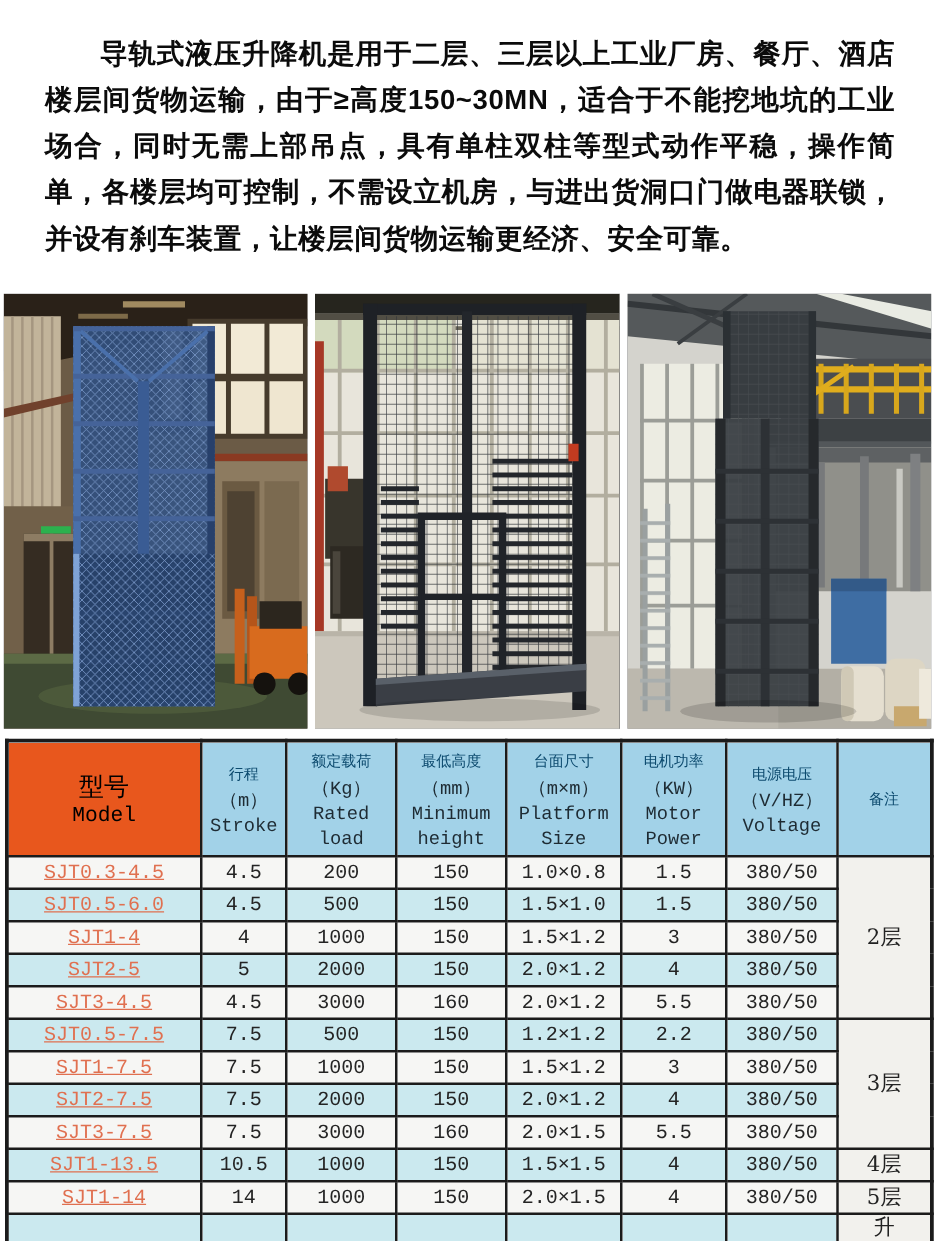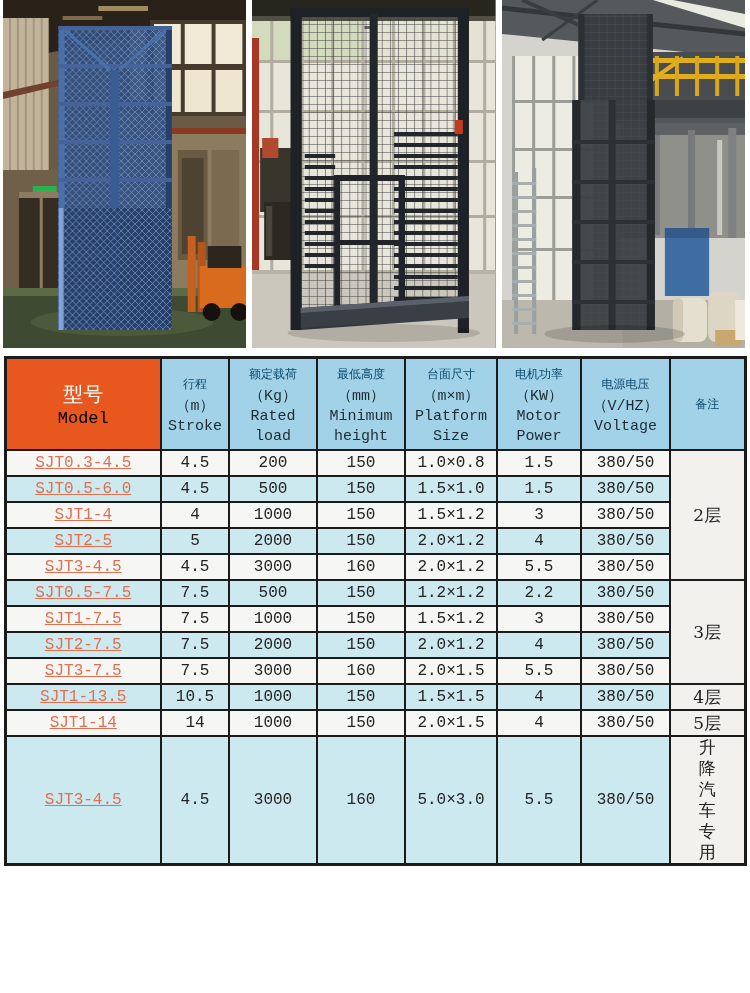--- a/index.html
+++ b/index.html
@@ -28,21 +28,21 @@
     border:3px solid var(--border,#1b1b1b);
   }
   .spec th,.spec td{
     border:2px solid var(--border,#1b1b1b);
     text-align:center;vertical-align:middle;padding:0;overflow:hidden;
   }
   .spec thead th{background:var(--header-blue,#a2d2e8);height:90px;font-weight:normal;}
   .spec th.th-model{background:var(--header-orange,#e8571d);}
   .h-zh{font-family:"DejaVu Serif",serif;font-size:12px;line-height:25px;color:#0c4a6e;}
   .h-sub{font-family:"Liberation Mono",monospace;font-size:15px;line-height:20px;color:#1e2b33;white-space:pre-line;}
-  .th-model .h-zh{color:#ffffff;font-size:20px;line-height:30px;}
+  .th-model .h-zh{color:#000000;font-size:20px;line-height:30px;}
   .th-model .h-sub{color:#000000;font-size:17px;}
   .spec tbody td{
     height:24px;
     font-family:"Liberation Mono",monospace;
     font-size:16px;color:#242424;
   }
   .spec tbody td.model{color:var(--model-text,#e07050);text-decoration:underline;}
   .spec tbody tr.r-white{background:var(--row-white,#f6f6f4);}
   .spec tbody tr.r-blue{background:var(--row-blue,#cbe9ef);}
   .spec tbody td.remark{
@@ -50,20 +50,21 @@
     font-family:"DejaVu Serif",serif;font-size:17px;line-height:21px;color:#222;
     padding:0 20px;
   }
   .spec tbody tr:last-child td{height:44px;}
 </style>
 </head>
 <body>
 
 <div class="page">
 
+  <p class="intro">导轨式液压升降机是用于二层、三层以上工业厂房、餐厅、酒店楼层间货物运输，由于≥高度150~30MN，适合于不能挖地坑的工业场合，同时无需上部吊点，具有单柱双柱等型式动作平稳，操作简单，各楼层均可控制，不需设立机房，与进出货洞口门做电器联锁，并设有刹车装置，让楼层间货物运输更经济、安全可靠。</p>
 
   <div class="photos">
 
     <figure>
       <svg viewBox="0 0 245 348" preserveAspectRatio="none">
         <defs>
           <pattern id="m1" width="7" height="7" patternUnits="userSpaceOnUse">
             <path d="M0,7 L7,0 M0,0 L7,7" stroke="#7694c4" stroke-width="0.7"></path>
           </pattern>
         </defs>

